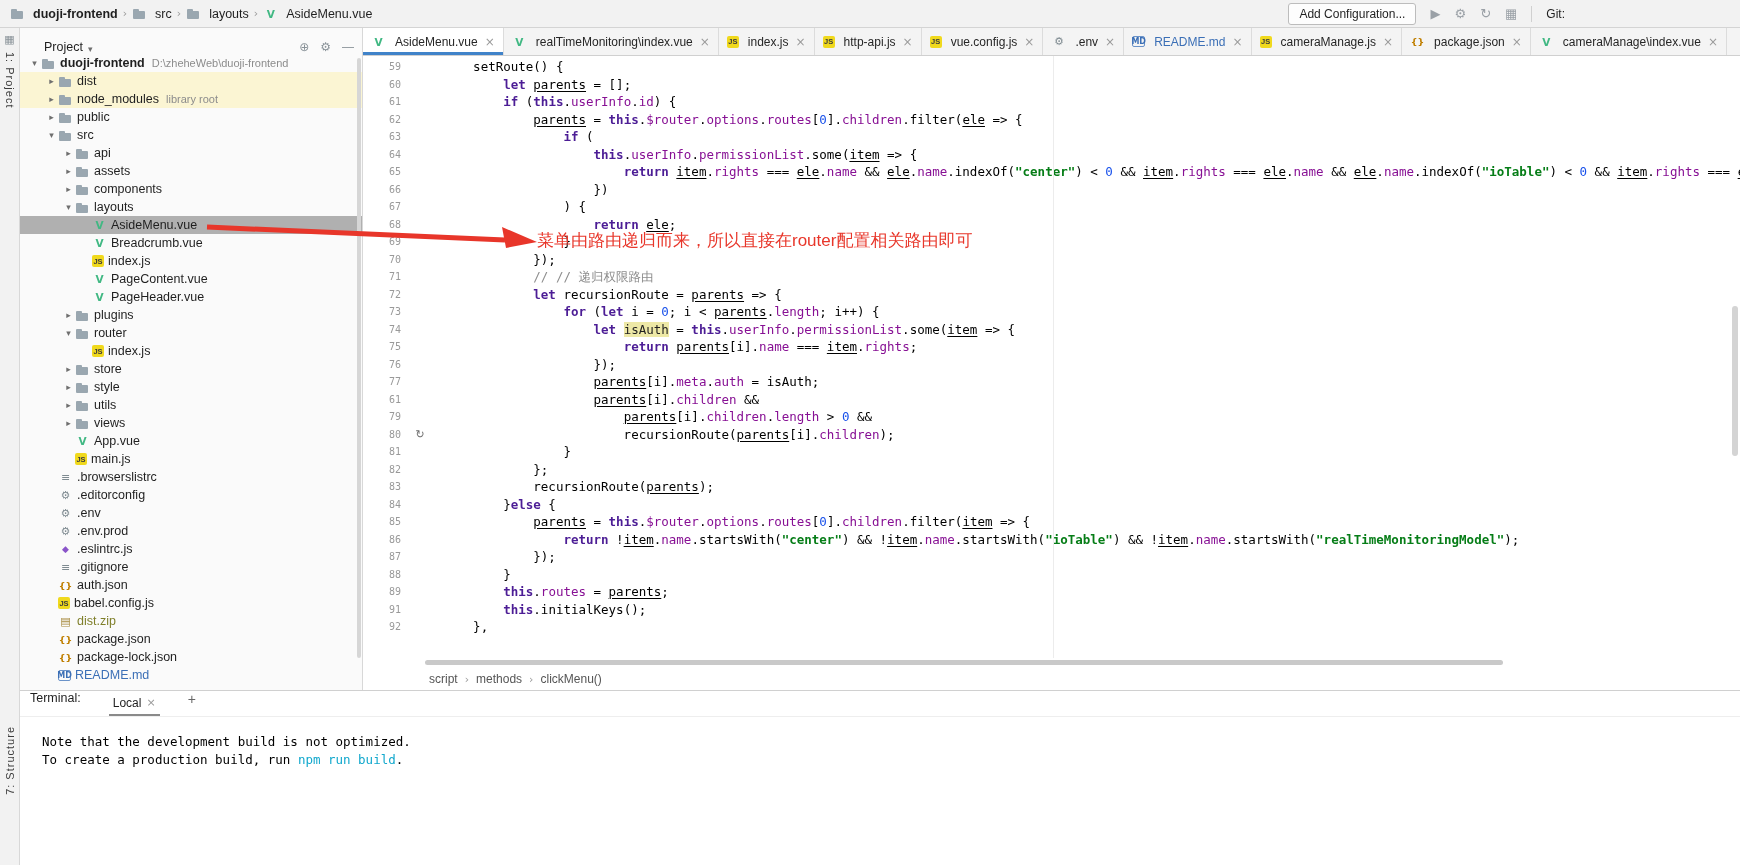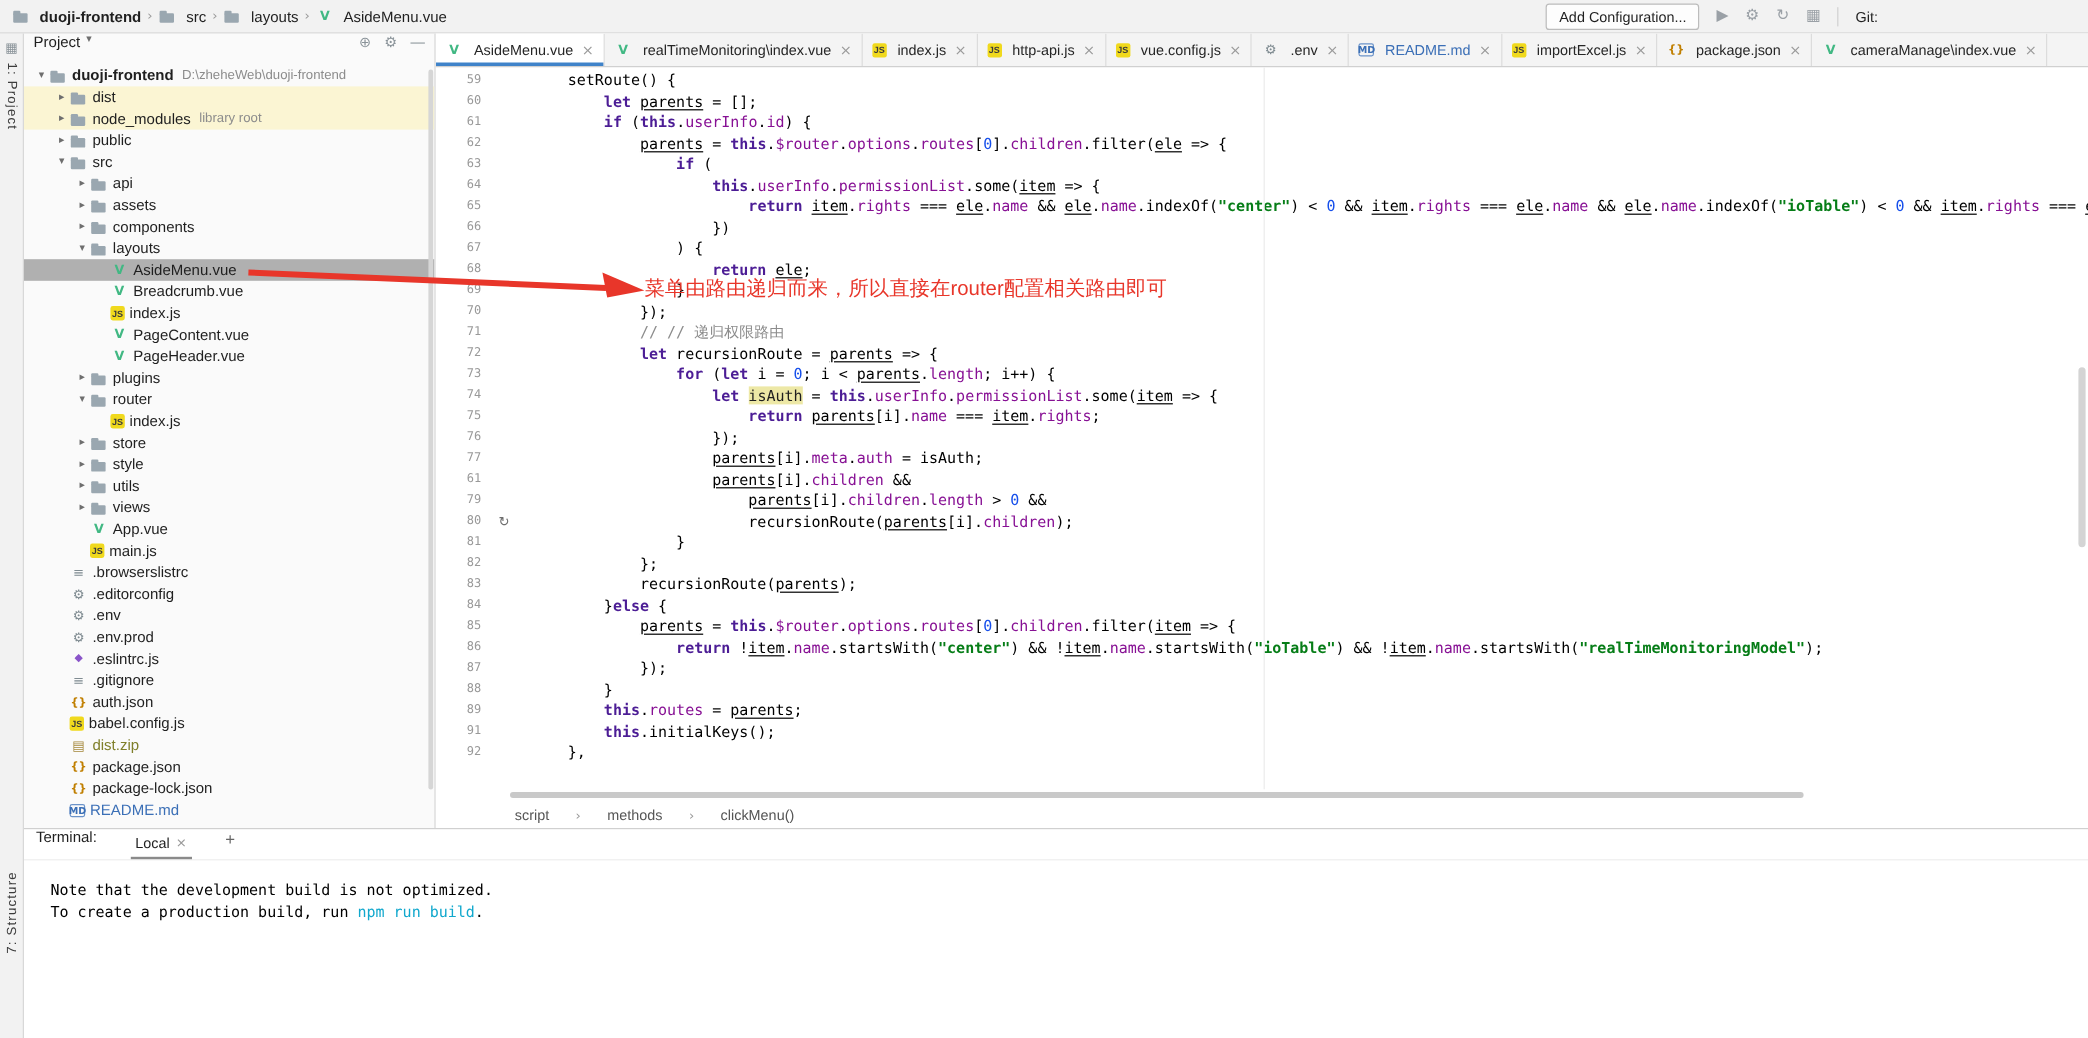--- a/index.html
+++ b/index.html
@@ -22,21 +22,21 @@
   .content-row { display:flex; height:837px; }
   .stripe { width:20px; background:#f2f2f2; border-right:1px solid #d8d8d8; display:flex; flex-direction:column; align-items:center; padding:5px 0 12px 0; flex:none; }
   .stripe-ic { color:#8a9399; font-size:11px; font-family:"DejaVu Sans",sans-serif; margin-bottom:6px; }
   .stripe-label { writing-mode:vertical-rl; font-size:11px; color:#3c3c3c; letter-spacing:1px; }
   .stripe-bottom { margin-top:auto; margin-bottom:58px; transform:rotate(180deg); }
   .right-col { flex:1; display:flex; flex-direction:column; min-width:0; }
   .main-row { display:flex; height:662px; min-height:0; }
 
   
   .project { width:343px; flex:none; border-right:1px solid #d8d8d8; background:#fafafa; display:flex; flex-direction:column; position:relative; }
-  .p-header { height:26px; display:flex; align-items:flex-start; gap:5px; padding:0 8px; flex:none; }
+  .p-header { height:26px; display:flex; align-items:flex-end; gap:5px; padding:0 8px; flex:none;margin-left:16px; }
   .p-title { font-size:12.5px; }
   .p-caret { font-size:9px; color:#6e6e6e; font-family:"DejaVu Sans",sans-serif; }
   .p-icons { margin-left:auto; display:flex; gap:11px; color:#8a9399; font-size:12px; font-family:"DejaVu Sans",sans-serif; }
   .tree { flex:1; overflow:hidden; }
   .row { height:18px; display:flex; align-items:center; font-size:12.5px; white-space:nowrap; }
   .row.sel { background:#b0b0b0; }
   .row.lib { background:#fbf5d3; }
   .row .lbl.bold { font-weight:bold; }
   .chev { width:13px; flex:none; color:#6e6e6e; font-size:9px; text-align:center; font-family:"DejaVu Sans",sans-serif; }
   .suffix { color:#8c8c8c; margin-left:7px; font-size:11px; }
@@ -71,21 +71,21 @@
   .tk-f { color:#871094; }
   .tk-v { color:#000; text-decoration:underline; text-underline-offset:2px; }
   .tk-s { color:#067d17; font-weight:bold; }
   .tk-n { color:#1750eb; }
   .tk-c { color:#8c8c8c; }
   .tk-h { background:#ede8a6; }
   .tk-cyan { color:#11a8cd; }
   .hscroll { height:10px; position:relative; flex:none; }
   .hthumb { position:absolute; left:62px; width:1078px; top:2px; height:5px; background:#c9c9c9; border-radius:3px; }
   .vthumb { position:absolute; right:2px; top:250px; width:6px; height:150px; background:#d4d4d4; border-radius:3px; }
-  .ed-bc { height:22px; display:flex; align-items:center; gap:22px; padding-left:66px; color:#555; font-size:12px; flex:none; background:#fff; }
+  .ed-bc { height:22px; display:flex; align-items:center; gap:7px; padding-left:66px; color:#555; font-size:12px; flex:none; background:#fff; }
 
   
   .terminal { height:175px; border-top:1px solid #d0d0d0; display:flex; flex-direction:column; background:#fff; flex:none; }
   .term-header { height:26px; display:flex; align-items:flex-start; gap:28px; padding-left:10px; flex:none; border-bottom:1px solid #eee; }
   .term-label { font-size:12.5px; }
   .term-tab { display:flex; align-items:center; gap:5px; height:100%; padding:0 4px; border-bottom:2px solid #8a8a8a; font-size:12px; }
   .term-close { color:#9a9a9a; font-size:11px; font-family:"DejaVu Sans",sans-serif; }
   .term-plus { color:#666; font-size:14px; }
   .term-body { flex:1; padding:16px 0 0 22px; font-family:"DejaVu Sans Mono",monospace; font-size:12.5px; line-height:18px; color:#111; white-space:pre; }
 
@@ -363,21 +363,21 @@
               <span class="tab-label">.env</span>
               <span class="close">×</span>
             </div>
             <div class="tab">
               <span class="ic ic-md">MD</span>
               <span class="tab-label" style="color: rgb(59, 111, 182);">README.md</span>
               <span class="close">×</span>
             </div>
             <div class="tab">
               <span class="ic ic-js">JS</span>
-              <span class="tab-label">importExcel.js</span>
+              <span class="tab-label">cameraManage.js</span>
               <span class="close">×</span>
             </div>
             <div class="tab">
               <span class="ic ic-json">{}</span>
               <span class="tab-label">package.json</span>
               <span class="close">×</span>
             </div>
             <div class="tab">
               <span class="ic ic-vue">V</span>
               <span class="tab-label">cameraManage\index.vue</span>

